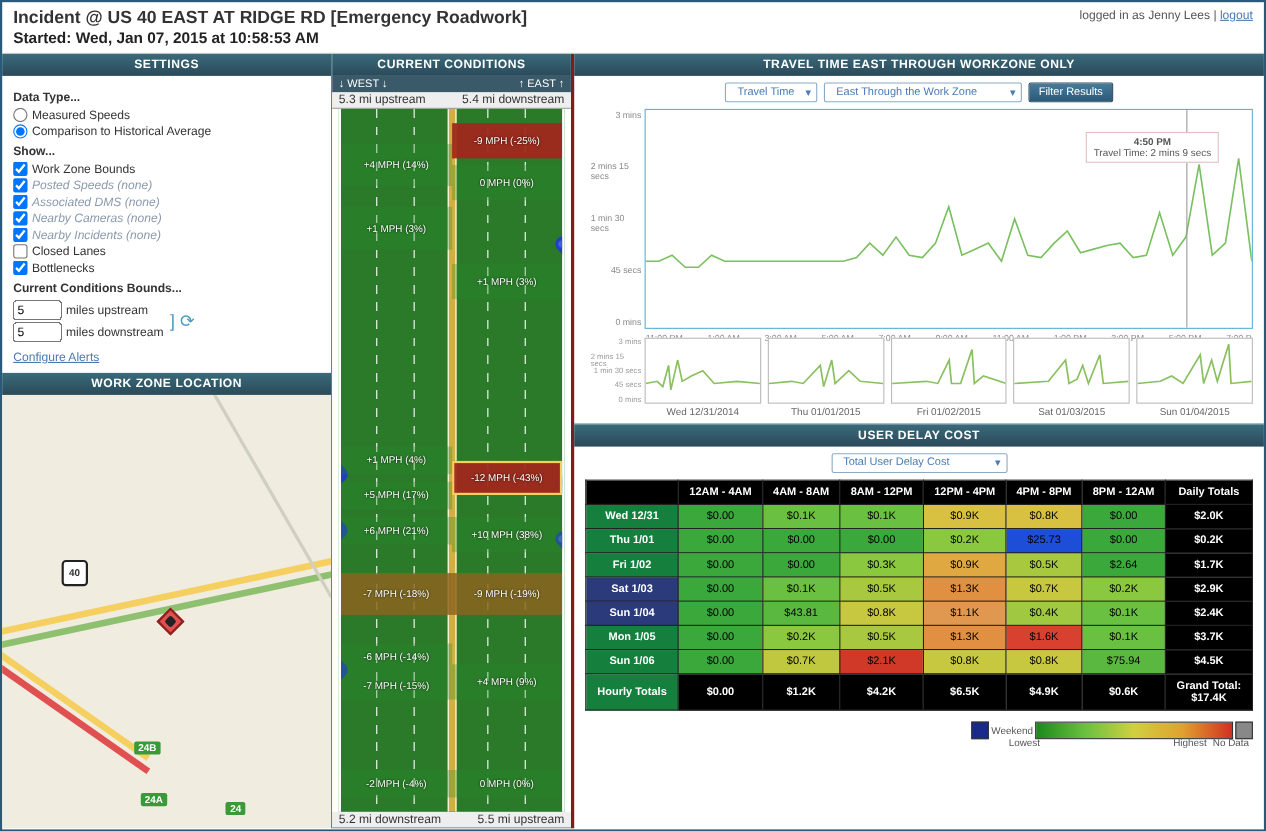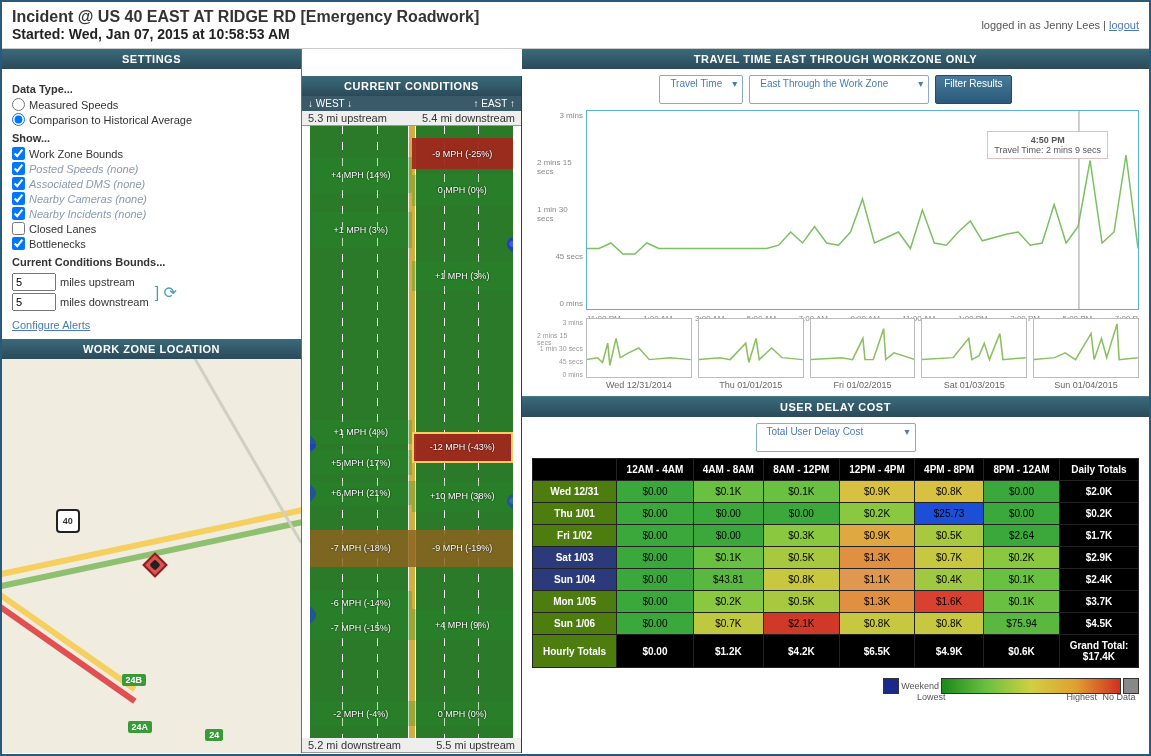--- a/index.html
+++ b/index.html
@@ -1,25 +1,25 @@
 <!DOCTYPE html>
 <html><head>
 <meta charset="utf-8">
 <style>
 * { box-sizing: border-box; margin: 0; padding: 0; }
 body { font-family: Verdana, Geneva, sans-serif; font-size: 11px; background: #fff; color: #333; }
 .app { width: 1151px; height: 756px; border: 2px solid #2a5a7a; position: relative; background: #fff; }
-.header { padding: 6px 10px; display: flex; justify-content: space-between; align-items: center; border-bottom: 1px solid #ccc; }
+.header { padding: 6px 10px; display: flex; justify-content: space-between; align-items: flex-start; border-bottom: 1px solid #ccc; }
 .header .sub { font-size: 14px; font-weight: bold; color: #222; }
 .login { font-size: 11px; color: #555; }
 .login a { color: #4a7ab5; text-decoration: underline; }
 .main { display: flex; height: calc(100% - 48px); }
 .col { display: flex; flex-direction: column; }
 .col-left { width: 300px; border-right: 1px solid #4a7a8a; }
-.col-mid { width: 220px; border-right: 1px solid #7f1d1d; margin-top: 27px; }
+.col-mid { width: 220px; border-right: 3px solid #7f1d1d; }
 .col-right { flex: 1; }
 .panel-title { background: #2a5a6a; background: linear-gradient(#3a6a7a,#2a4a5a); color: #fff; text-align: center; padding: 4px 0; font-size: 11px; font-weight: bold; letter-spacing: 0.5px; }
 .settings { padding: 8px 10px; font-size: 11px; color: #333; flex: 0 0 auto; }
 .settings .grp-title { font-weight: bold; margin: 6px 0 3px; }
 .settings label { display: flex; align-items: center; gap: 4px; margin: 2px 0; }
 .settings .muted { color: #8a9aad; font-style: italic; }
 .bounds-row { display: flex; align-items: center; gap: 4px; margin: 2px 0; }
 .bounds-row input { width: 44px; font-size: 11px; padding: 1px 2px; }
 .bracket { color: #4a9ac5; font-size: 16px; margin-left: 6px; }
 .link { color: #4a7ab5; text-decoration: underline; cursor: pointer; display: inline-block; margin-top: 6px; }
@@ -46,21 +46,21 @@
 .seg.good { background: rgba(40,140,40,0.3); }
 .seg.warn { background: rgba(140,100,30,0.85); }
 .seg.bad { background: rgba(160,40,30,0.95); }
 .seg.sel { outline: 2px solid #f5d060; outline-offset: -2px; }
 .pin { position: absolute; width: 14px; height: 20px; background: #2040c0; border-radius: 7px 7px 7px 0; transform: rotate(-45deg); }
 .pin::after { content: ''; position: absolute; top: 3px; left: 3px; width: 6px; height: 6px; background: #4060e0; border-radius: 50%; }
 
 
 .tt-panel { border-bottom: 1px solid #4a7a8a; padding-bottom: 6px; }
 .tt-controls { display: flex; gap: 6px; justify-content: center; padding: 6px 0; }
-.dropdown { background: #fff; border: 1px solid #8aaac5; color: #4a7ab5; padding: 2px 20px 14px 10px; font-size: 10px; position: relative; cursor: pointer; border-radius: 2px; }
+.dropdown { background: #fff; border: 1px solid #8aaac5; color: #4a7ab5; padding: 2px 20px 3px 10px; font-size: 10px; position: relative; cursor: pointer; border-radius: 2px; }
 .dropdown::after { content: '▾'; position: absolute; right: 5px; color: #4a7ab5; }
 .btn { background: #3a6a8a; background: linear-gradient(#4a7a9a,#2a5a7a); color: #fff; border: 1px solid #2a4a5a; padding: 2px 8px; font-size: 10px; cursor: pointer; border-radius: 2px; }
 .chart { border: 1px solid #5ab0d5; margin: 0 10px; height: 200px; position: relative; background: #fff; }
 .chart-tooltip { position: absolute; right: 30px; top: 20px; background: #fff; border: 1px solid #e0c0c0; padding: 3px 6px; font-size: 9px; text-align: center; color: #555; }
 .yaxis { position: absolute; left: -50px; width: 48px; top: 0; bottom: 12px; font-size: 8px; color: #888; }
 .ytick { position: absolute; right: 2px; }
 .xaxis { position: absolute; left: 0; right: 0; bottom: -14px; font-size: 8px; color: #888; display: flex; justify-content: space-between; }
 .chart svg { width: 100%; height: 100%; }
 .mini-charts { display: flex; gap: 6px; margin: 8px 10px 0; }
 .mini { flex: 1; }
@@ -68,21 +68,21 @@
 .mini-label { text-align: center; font-size: 9px; color: #666; margin-top: 2px; }
 .mini-y { position: absolute; left: -50px; width: 48px; top: 0; bottom: 0; font-size: 7px; color: #999; }
 .mini-y .ytick { right: 2px; }
 
 
 .ud-panel { flex: 1; display: flex; flex-direction: column; }
 .ud-controls { display: flex; justify-content: center; padding: 6px 0; }
 .ud-table { margin: 0 10px; border-collapse: collapse; font-size: 10px; width: calc(100% - 20px); }
 .ud-table th, .ud-table td { border: 1px solid #222; padding: 5px 4px; text-align: center; }
 .ud-table th { background: #000; color: #fff; font-weight: bold; }
-.ud-table .rowhead { background: #4d7c0f; color: #fff; font-weight: bold; }
+.ud-table .rowhead { background: #15803d; color: #fff; font-weight: bold; }
 .ud-table .weekend { background: #2a3a7a; color: #fff; }
 .ud-table .total { background: #000; color: #fff; font-weight: bold; }
 .legend { display: flex; align-items: center; justify-content: flex-end; gap: 2px; margin: 10px 10px 0; font-size: 9px; color: #555; }
 .legend .swatch { width: 16px; height: 16px; border: 1px solid #333; }
 .gradient { width: 180px; height: 16px; border: 1px solid #333; background: linear-gradient(90deg,#1a8a1a,#6ac040,#d0d040,#e0a030,#d03020); }
 </style>
 </head>
 <body>
 
 <div class="app">

